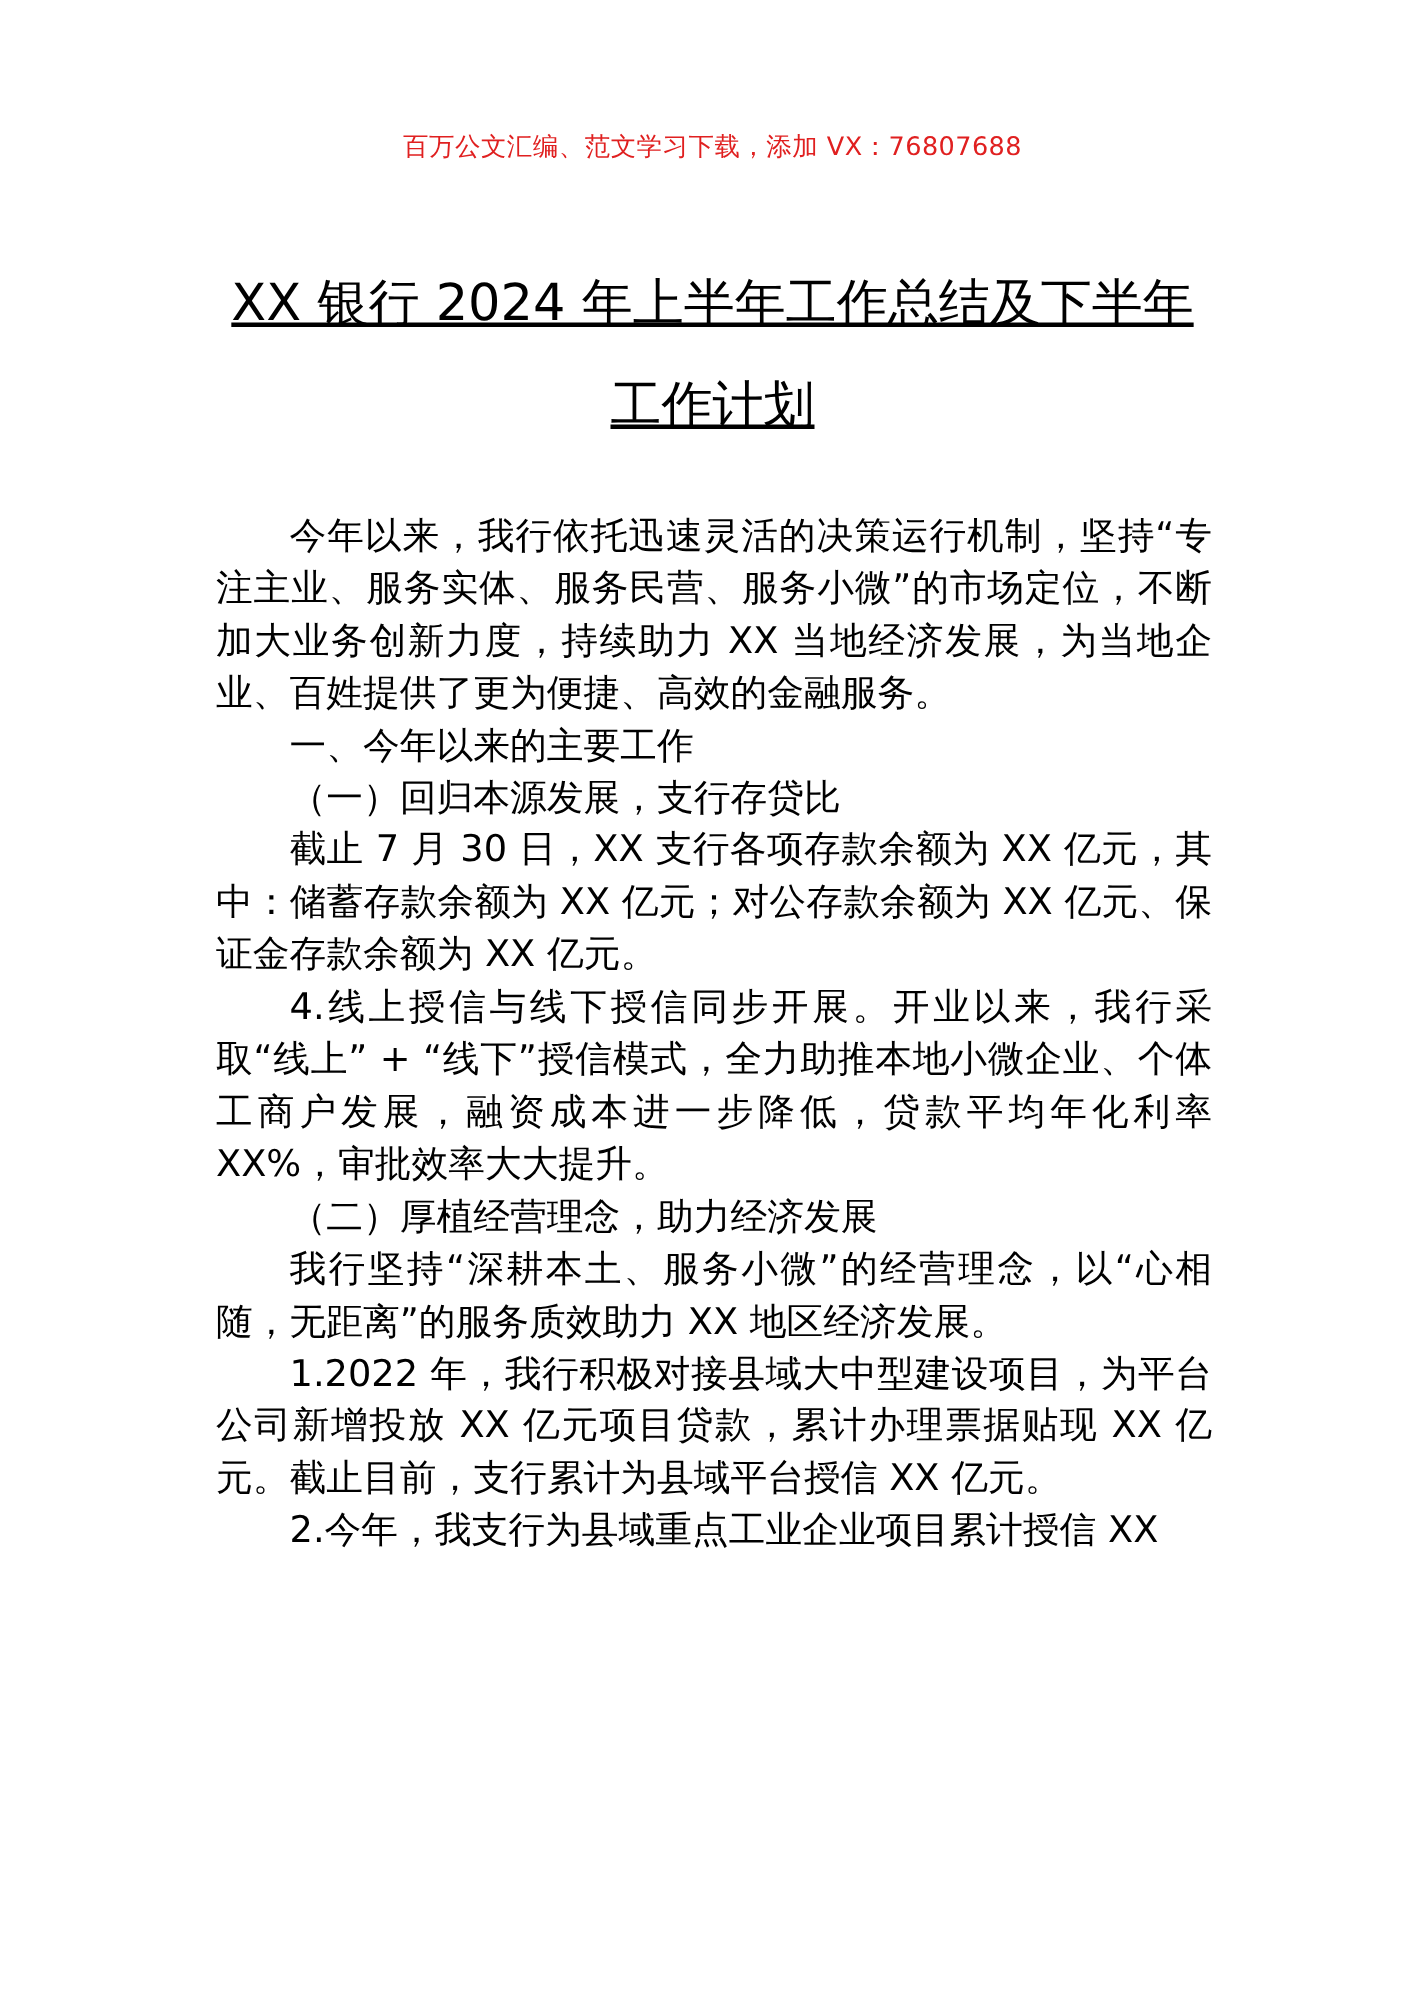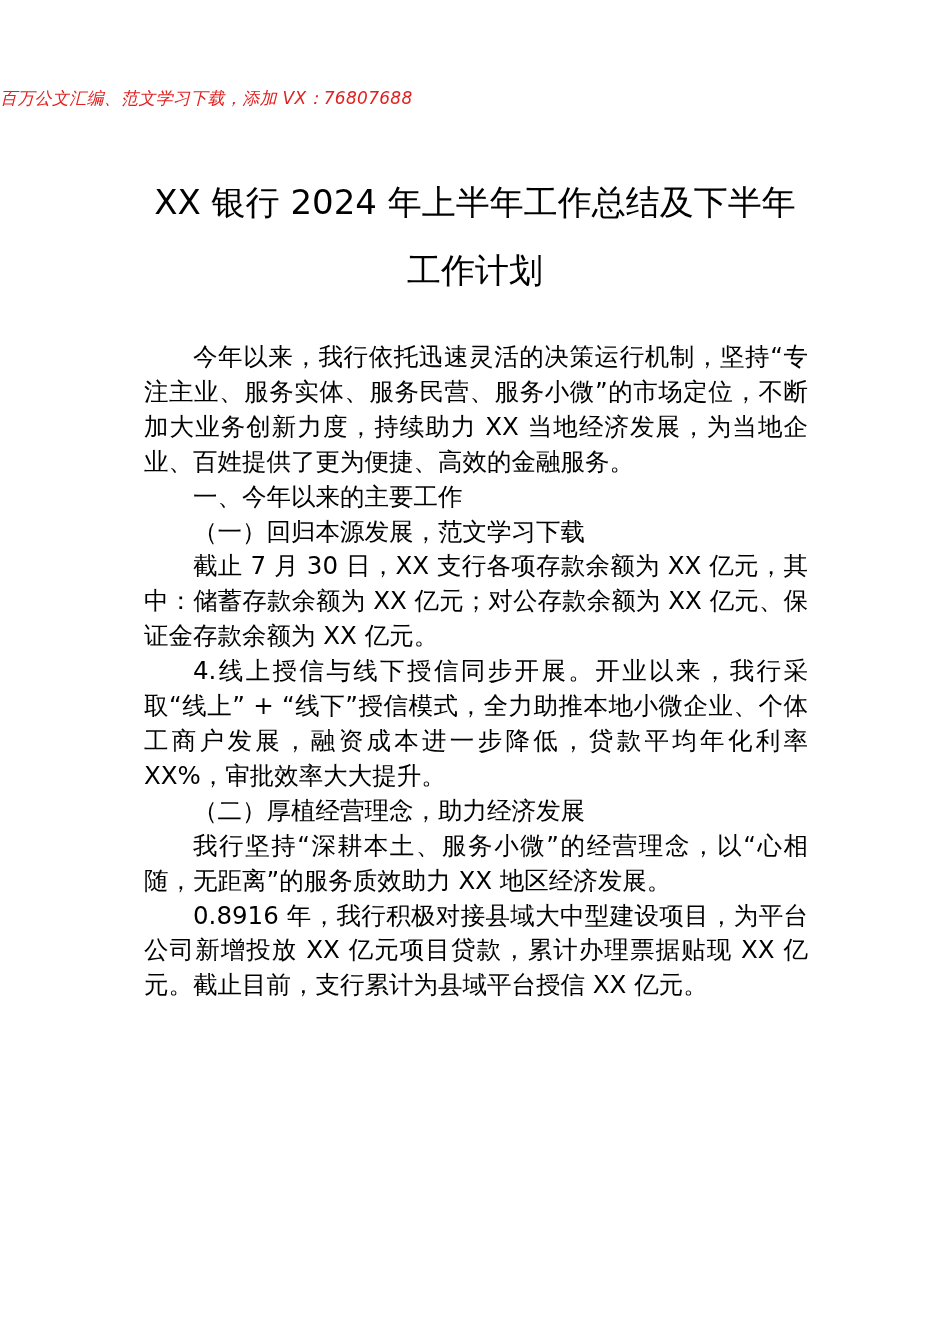--- a/index.html
+++ b/index.html
@@ -21,33 +21,34 @@
       top: 0;
       width: 950px;
       height: 1344px;
       background: #ffffff;
     }
     .watermark {
       position: absolute;
       top: 86px;
       left: 0;
       width: 950px;
+      text-align: center;
       font-size: 17px;
       line-height: 24px;
       letter-spacing: 0.3px;
-      font-style: italic;
     }
     .title {
       position: absolute;
       left: 140px;
       width: 670px;
       text-align: center;
       font-size: 34px;
       line-height: 40px;
       white-space: nowrap;
+      text-decoration: underline;
     }
     .title.l1 { top: 182px; }
     .title.l2 { top: 250px; }
     .body-text {
       position: absolute;
       left: 144px;
       width: 664px;
       top: 340px;
       font-size: 24.5px;
       line-height: 34.9px;
@@ -65,21 +66,22 @@
 <div class="page">
 
   <div class="watermark" style="color:#e02020;">百万公文汇编、范文学习下载，添加 VX：76807688</div>
 
   <div class="title l1">XX 银行 2024 年上半年工作总结及下半年</div>
   <div class="title l2">工作计划</div>
 
   <div class="body-text">
     <p>今年以来，我行依托迅速灵活的决策运行机制，坚持“专注主业、服务实体、服务民营、服务小微”的市场定位，不断加大业务创新力度，持续助力 XX 当地经济发展，为当地企业、百姓提供了更为便捷、高效的金融服务。</p>
     <p>一、今年以来的主要工作</p>
-    <p>（一）回归本源发展，范文学习下载</p>
+    <p>（一）回归本源发展，支行存贷比</p>
     <p>截止 7 月 30 日，XX 支行各项存款余额为 XX 亿元，其中：储蓄存款余额为 XX 亿元；对公存款余额为 XX 亿元、保证金存款余额为 XX 亿元。</p>
     <p>4.线上授信与线下授信同步开展。开业以来，我行采取“线上” + “线下”授信模式，全力助推本地小微企业、个体工商户发展，融资成本进一步降低，贷款平均年化利率 XX%，审批效率大大提升。</p>
     <p>（二）厚植经营理念，助力经济发展</p>
     <p>我行坚持“深耕本土、服务小微”的经营理念，以“心相随，无距离”的服务质效助力 XX 地区经济发展。</p>
-    <p>0.8916 年，我行积极对接县域大中型建设项目，为平台公司新增投放 XX 亿元项目贷款，累计办理票据贴现 XX 亿元。截止目前，支行累计为县域平台授信 XX 亿元。</p>
+    <p>1.2022 年，我行积极对接县域大中型建设项目，为平台公司新增投放 XX 亿元项目贷款，累计办理票据贴现 XX 亿元。截止目前，支行累计为县域平台授信 XX 亿元。</p>
+    <p>2.今年，我支行为县域重点工业企业项目累计授信 XX</p>
   </div>
 
 </div>
 
 </body></html>

